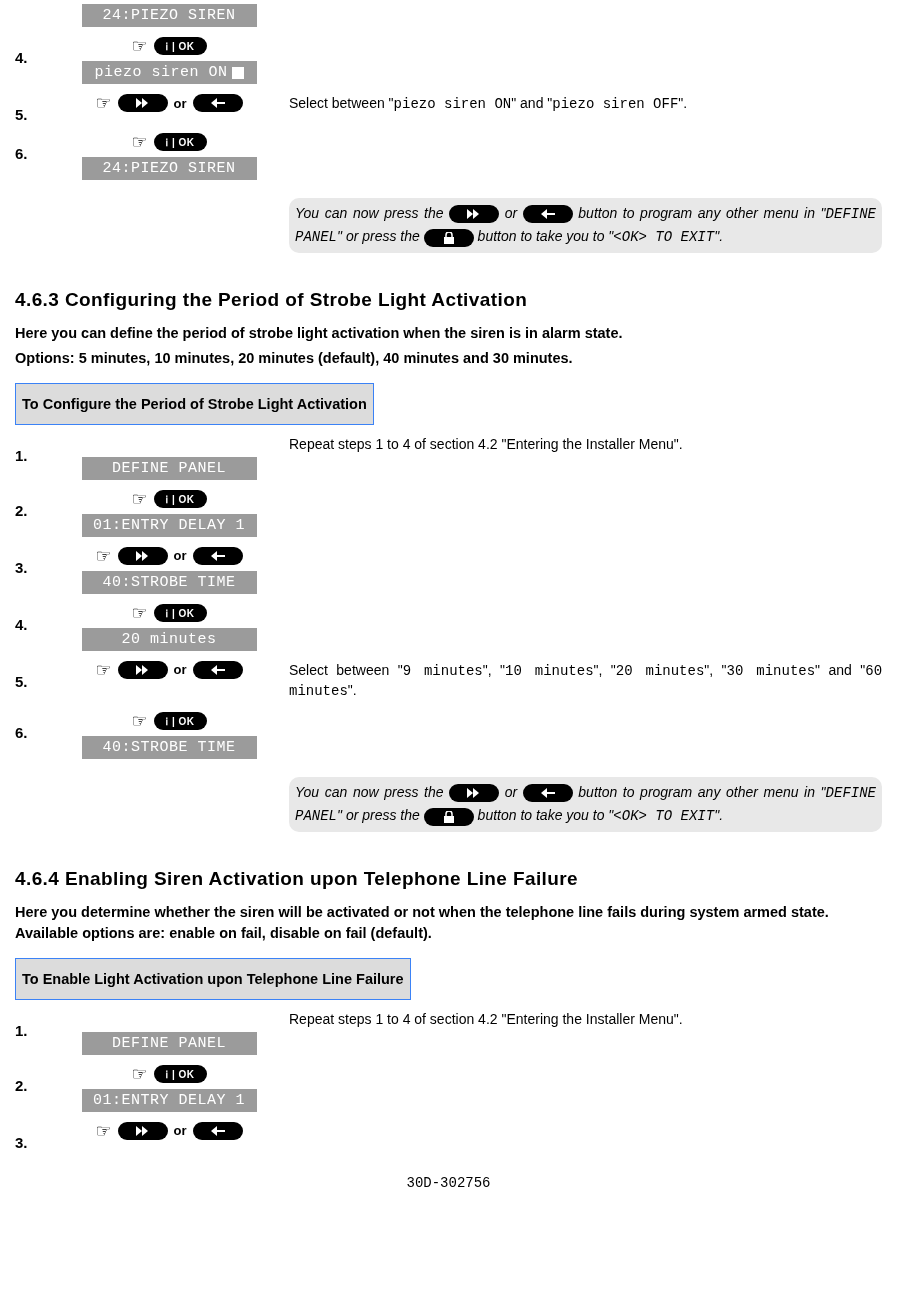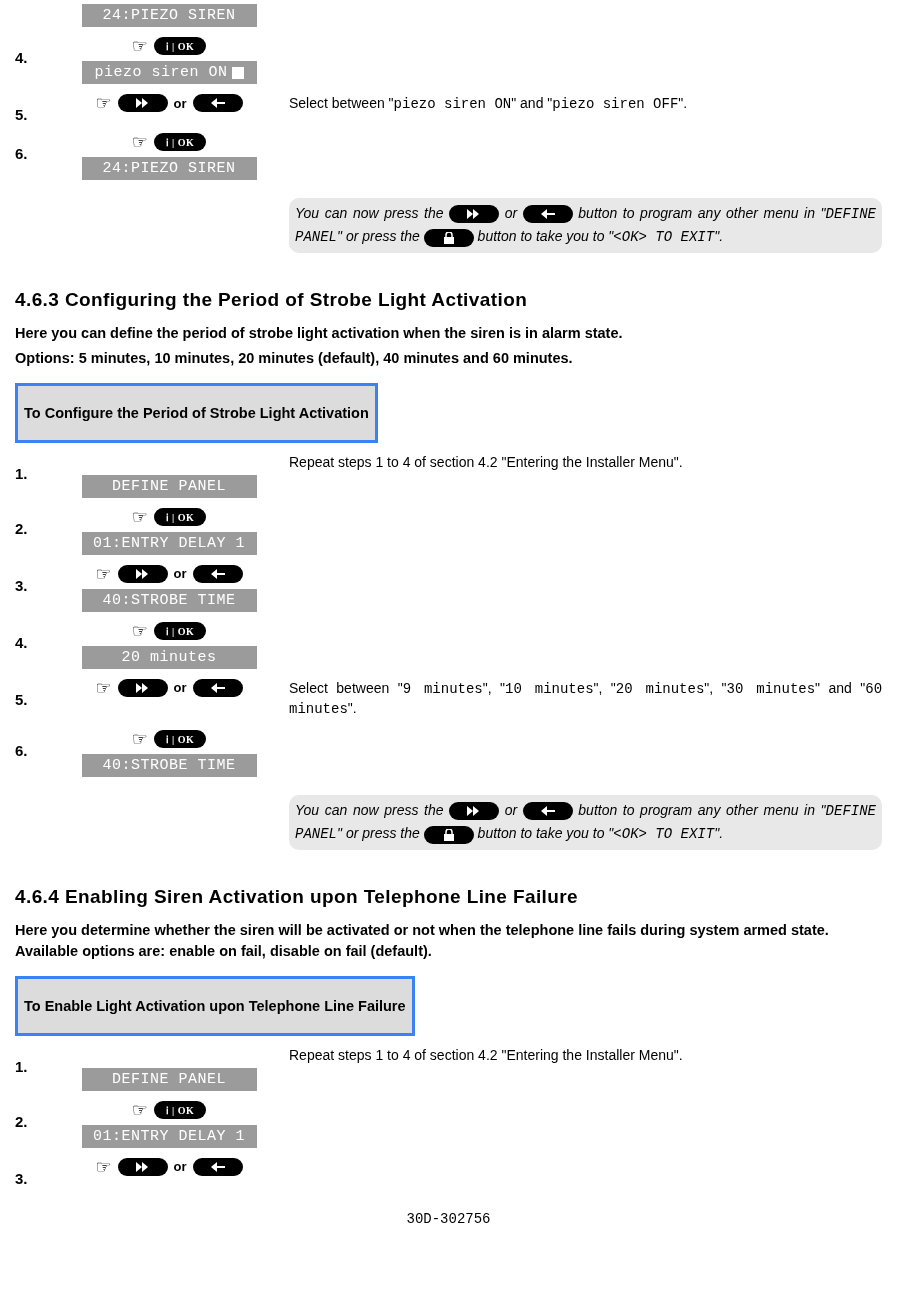--- a/index.html
+++ b/index.html
@@ -44,21 +44,20 @@
     justify-content: center;
     background: #000;
     color: #fff;
     border-radius: 10px;
     height: 18px;
     min-width: 50px;
     font-size: 10px;
     font-weight: bold;
     padding: 0 12px;
     letter-spacing: 0.5px;
-    font-family: Liberation Serif, serif;
   }
   .pill svg { display:block; }
   .or-text { font-weight: bold; font-size: 13px; }
   .lcd {
     background: #9b9b9b;
     color: #fff;
     font-family: "Courier New", monospace;
     font-size: 15px;
     letter-spacing: 0.5px;
     padding: 3px 0;
@@ -94,25 +93,25 @@
   }
   .note-box .pill { font-style: normal; vertical-align: middle; }
   h2.section {
     font-size: 19px;
     font-weight: bold;
     margin: 36px 0 12px 0;
     letter-spacing: 0.4px;
   }
   p.intro { font-size: 14.5px; margin-bottom: 4px; line-height: 1.45; font-weight: bold; }
   .config-header {
-    border: 3px solid #3b82f6;
+    border: 1px solid #3b82f6;
     background: #dcdcdc;
     font-weight: bold;
     font-size: 14.5px;
-    padding: 19px 6px;
+    padding: 12px 6px;
     display: inline-block;
     margin: 10px 0 8px 0;
   }
   .footer {
     display: flex;
     justify-content: center;
     font-size: 14px;
     margin-top: 24px;
     font-family: Liberation Mono, monospace;
   }
@@ -219,21 +218,21 @@
           </svg>
         </span><span> button to take you to "</span><span class="mono">&lt;OK&gt; TO EXIT</span><span>".</span>
     </span>
   </div>
 </div>
 
 
 <h2 class="section">4.6.3 Configuring the Period of Strobe Light Activation</h2>
 <p class="intro">Here you can define the period of strobe light activation when the siren is in alarm state.</p>
 <p class="intro">
-  <span>Options: </span><b>5 minutes, 10 minutes, 20 minutes</b><span> (default)</span><b>, 40 minutes and 60 minutes</b><span>.</span>
+  <span>Options: </span><b>5 minutes, 10 minutes, 20 minutes</b><span> (default)</span><b>, 40 minutes and 30 minutes</b><span>.</span>
 </p>
 <div class="config-header">To Configure the Period of Strobe Light Activation</div>
 
 <div class="step-row">
   <div class="step-num">1.</div>
   <div class="step-icons">
     <div style="height:20px"></div>
     <div class="lcd">DEFINE PANEL</div>
   </div>
   <div class="step-desc">Repeat steps 1 to 4 of section 4.2 "Entering the Installer Menu".</div>

